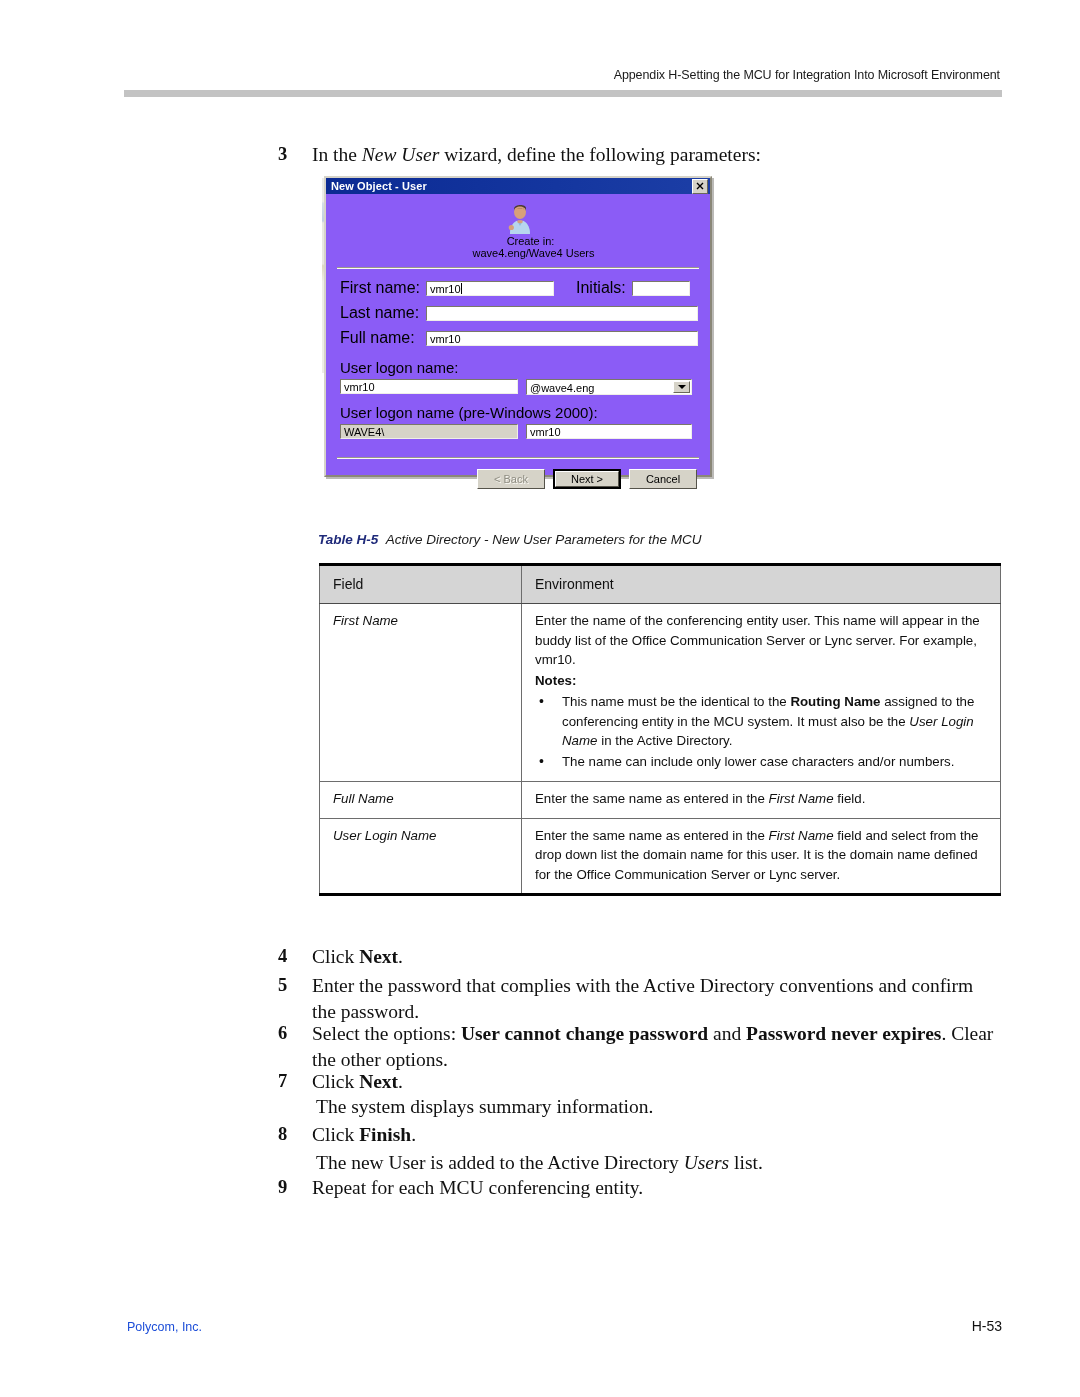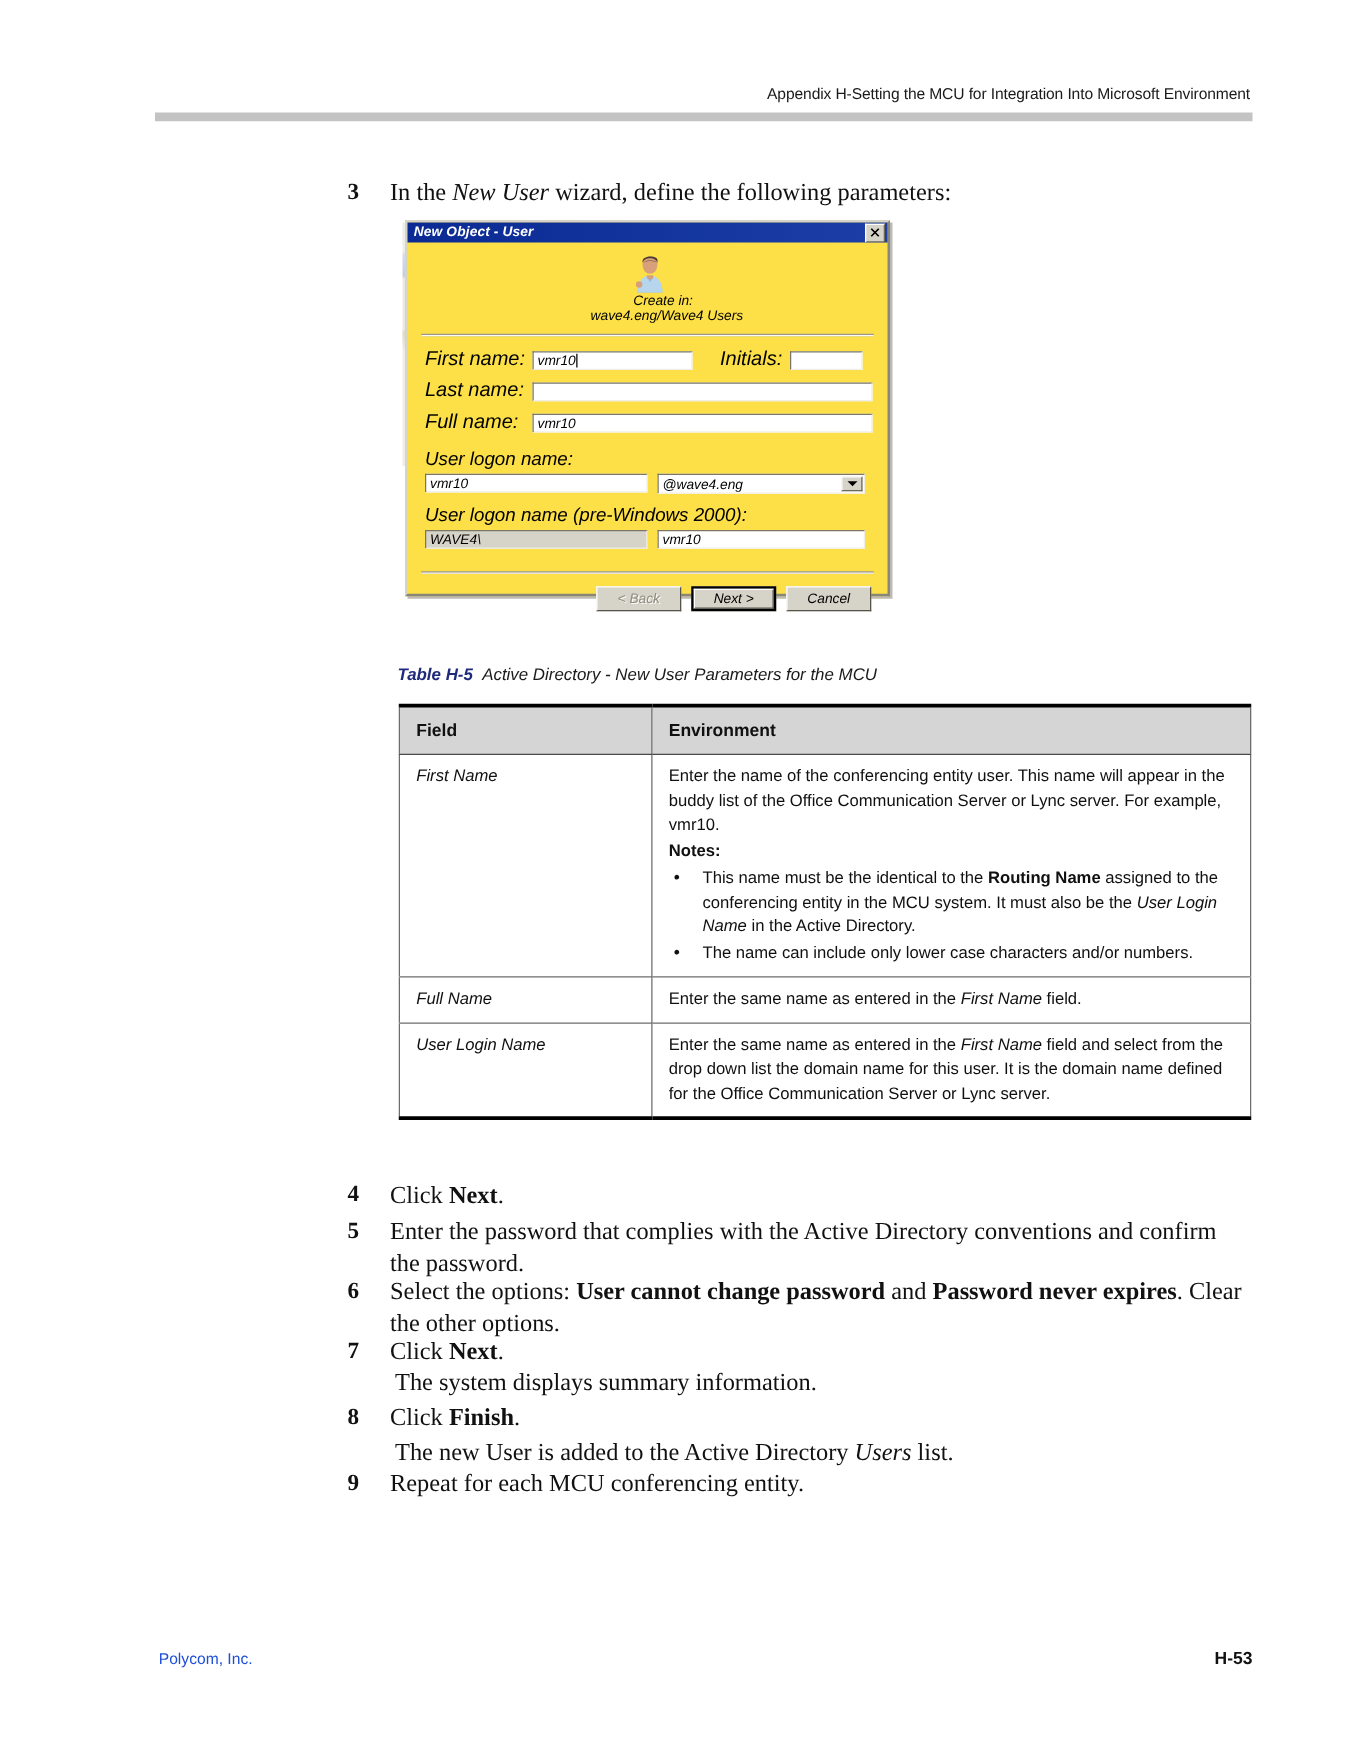--- a/index.html
+++ b/index.html
@@ -86,28 +86,27 @@
     background: repeating-linear-gradient(to bottom, #8a8a8a 0 1px, transparent 1px 5px);
     opacity: .55;
   }
 
   .dialog {
     position: absolute;
     left: 324px;
     top: 176px;
     width: 388px;
     height: 301px;
-    background: #fde047;
+    background: #8b5cf6;
     border: 2px solid #d6d3c8;
     border-right-color: #8a8778;
     border-bottom-color: #8a8778;
     box-shadow: 2px 2px 0 rgba(60,58,50,.35);
     font-family: "Liberation Sans", sans-serif;
     box-sizing: border-box;
-    font-style: italic;
   }
   .titlebar {
     height: 16px;
     margin: 0px;
     background: #0a1f8f;
     background: linear-gradient(to right, #0b2a93 0%, #14369f 60%, #1c3ea6 100%);
     display: flex;
     align-items: center;
     color: #fff;
     font-size: 11px;
@@ -235,21 +234,21 @@
     border-collapse: collapse;
     font-family: "Liberation Sans", sans-serif;
     font-size: 13.3px;
     color: #101010;
     background: #fff;
   }
   table.params tr.head {
     background: #d5d5d5;
   }
   table.params tr.head th {
-    font-weight: bold;
+    font-weight: normal;
     font-size: 14px;
     text-align: left;
     padding: 10px 10px 11px 13px;
     border-bottom: 1px solid #4a4a4a;
     border-top: 3px solid #000;
   }
   table.params th.c1, table.params td.c1 { width: 176px; }
   table.params td {
     vertical-align: top;
     padding: 7px 12px 9px 13px;
@@ -284,21 +283,21 @@
     font-family: "Liberation Sans", sans-serif;
     font-size: 12.5px;
     color: #1d4ed8;
   }
   .footer-right {
     position: absolute;
     right: 78px;
     top: 1318px;
     font-family: "Liberation Sans", sans-serif;
     font-size: 14px;
-    font-weight: bold;
+    font-weight: normal;
     color: #111;
   }
 </style>
 </head>
 <body>
 
 <div class="page-header">
   <span>Appendix H-Setting the MCU for Integration Into Microsoft Environment</span>
 </div>
 <div class="header-rule"></div>

